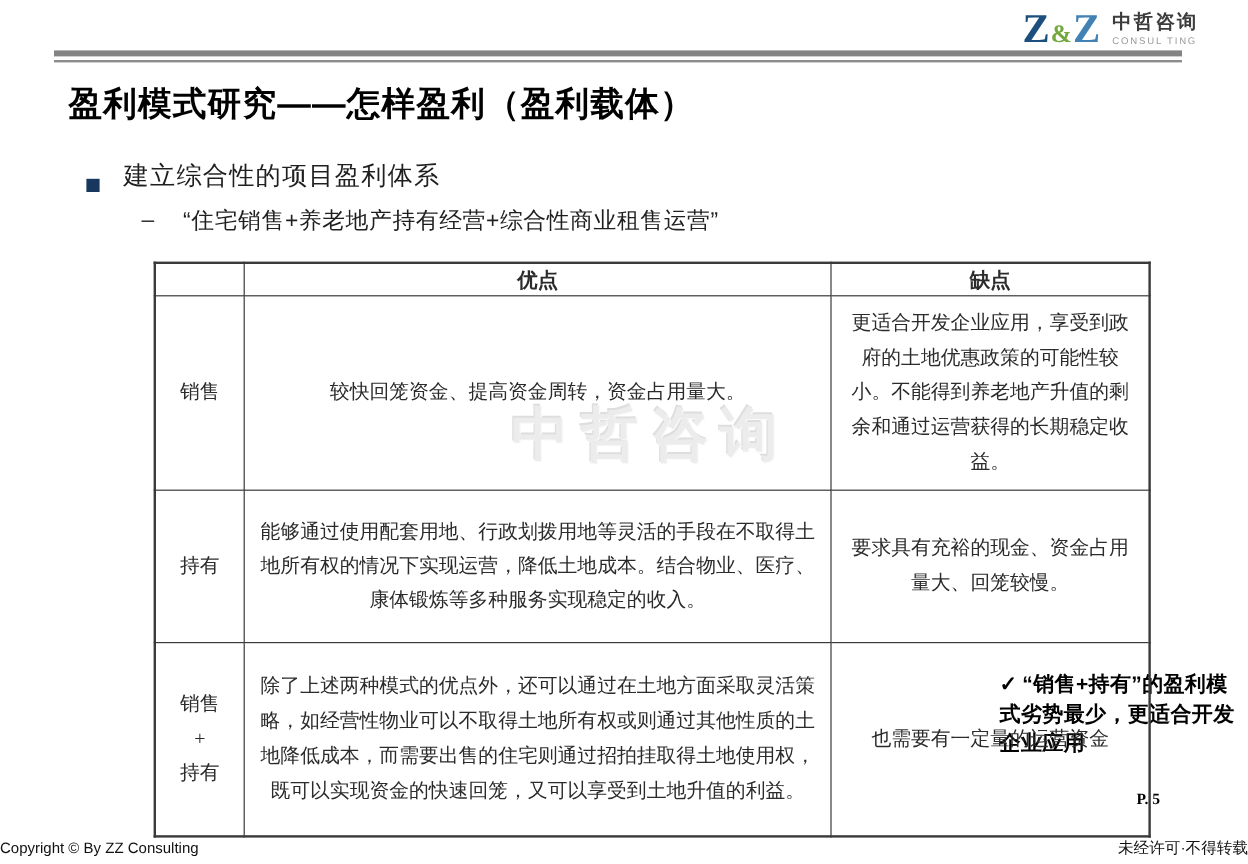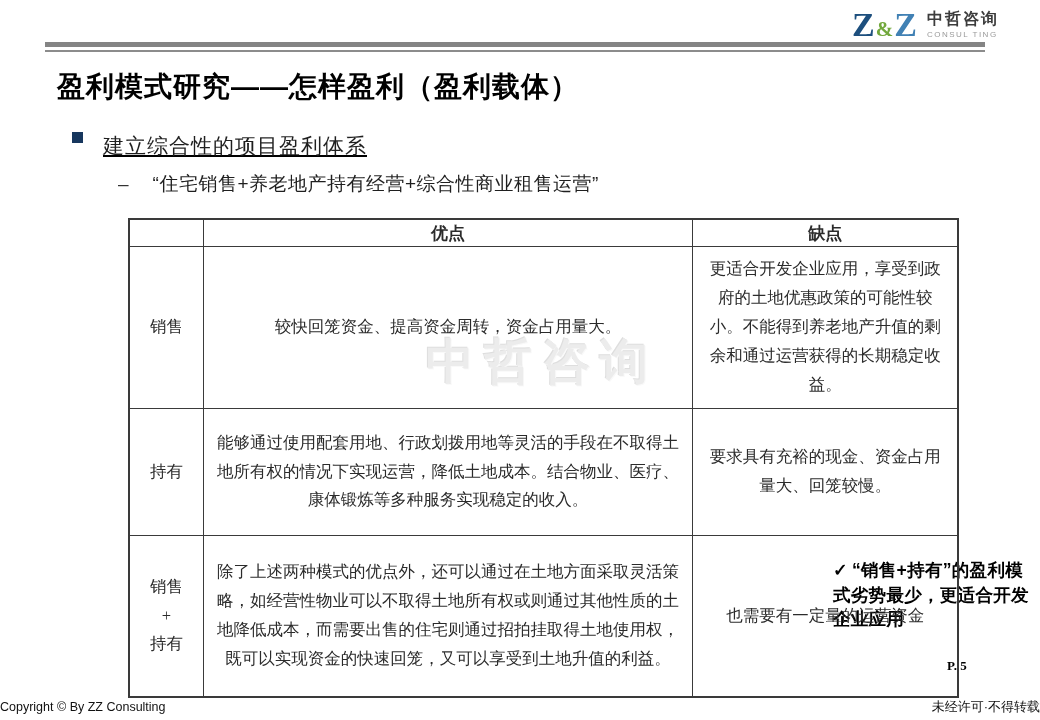--- a/index.html
+++ b/index.html
@@ -17,21 +17,21 @@
   .logo-text { margin-left:9px; padding-top:2px; }
   .logo-cn { font-size:16px; font-weight:bold; color:#3c3c3c; letter-spacing:2px; line-height:1.1; }
   .logo-en { font-size:8px; color:#9a9a9a; letter-spacing:1.5px; margin-top:2px; }
 
   
   .rule-thick { position:absolute; left:45px; top:42px; width:940px; height:5px; background:#848484; }
   .rule-thin  { position:absolute; left:45px; top:50px; width:940px; height:2px; background:#8c8c8c; }
 
   
   .title { position:absolute; left:57px; top:68px; font-size:28px; font-weight:bold; color:#000; letter-spacing:1px; }
-  .bullet-row { position:absolute; left:72px; top:132px; display:flex; align-items:flex-start;text-decoration:underline; }
+  .bullet-row { position:absolute; left:72px; top:132px; display:flex; align-items:flex-end; }
   .bullet-sq { width:11px; height:11px; background:#17375e; margin-right:20px; flex:none; }
   .bullet-text { font-size:21px; color:#1f1f1f; letter-spacing:1px; }
   .sub-row { position:absolute; left:118px; top:171px; display:flex; align-items:center; }
   .sub-dash { font-size:19px; color:#333; margin-right:24px; }
   .sub-text { font-size:19px; color:#1f1f1f; letter-spacing:0.5px; }
 
   
   .watermark {
     position:absolute; left:426px; top:330px; z-index:0;
     font-size:48px; font-weight:bold; letter-spacing:10px;

